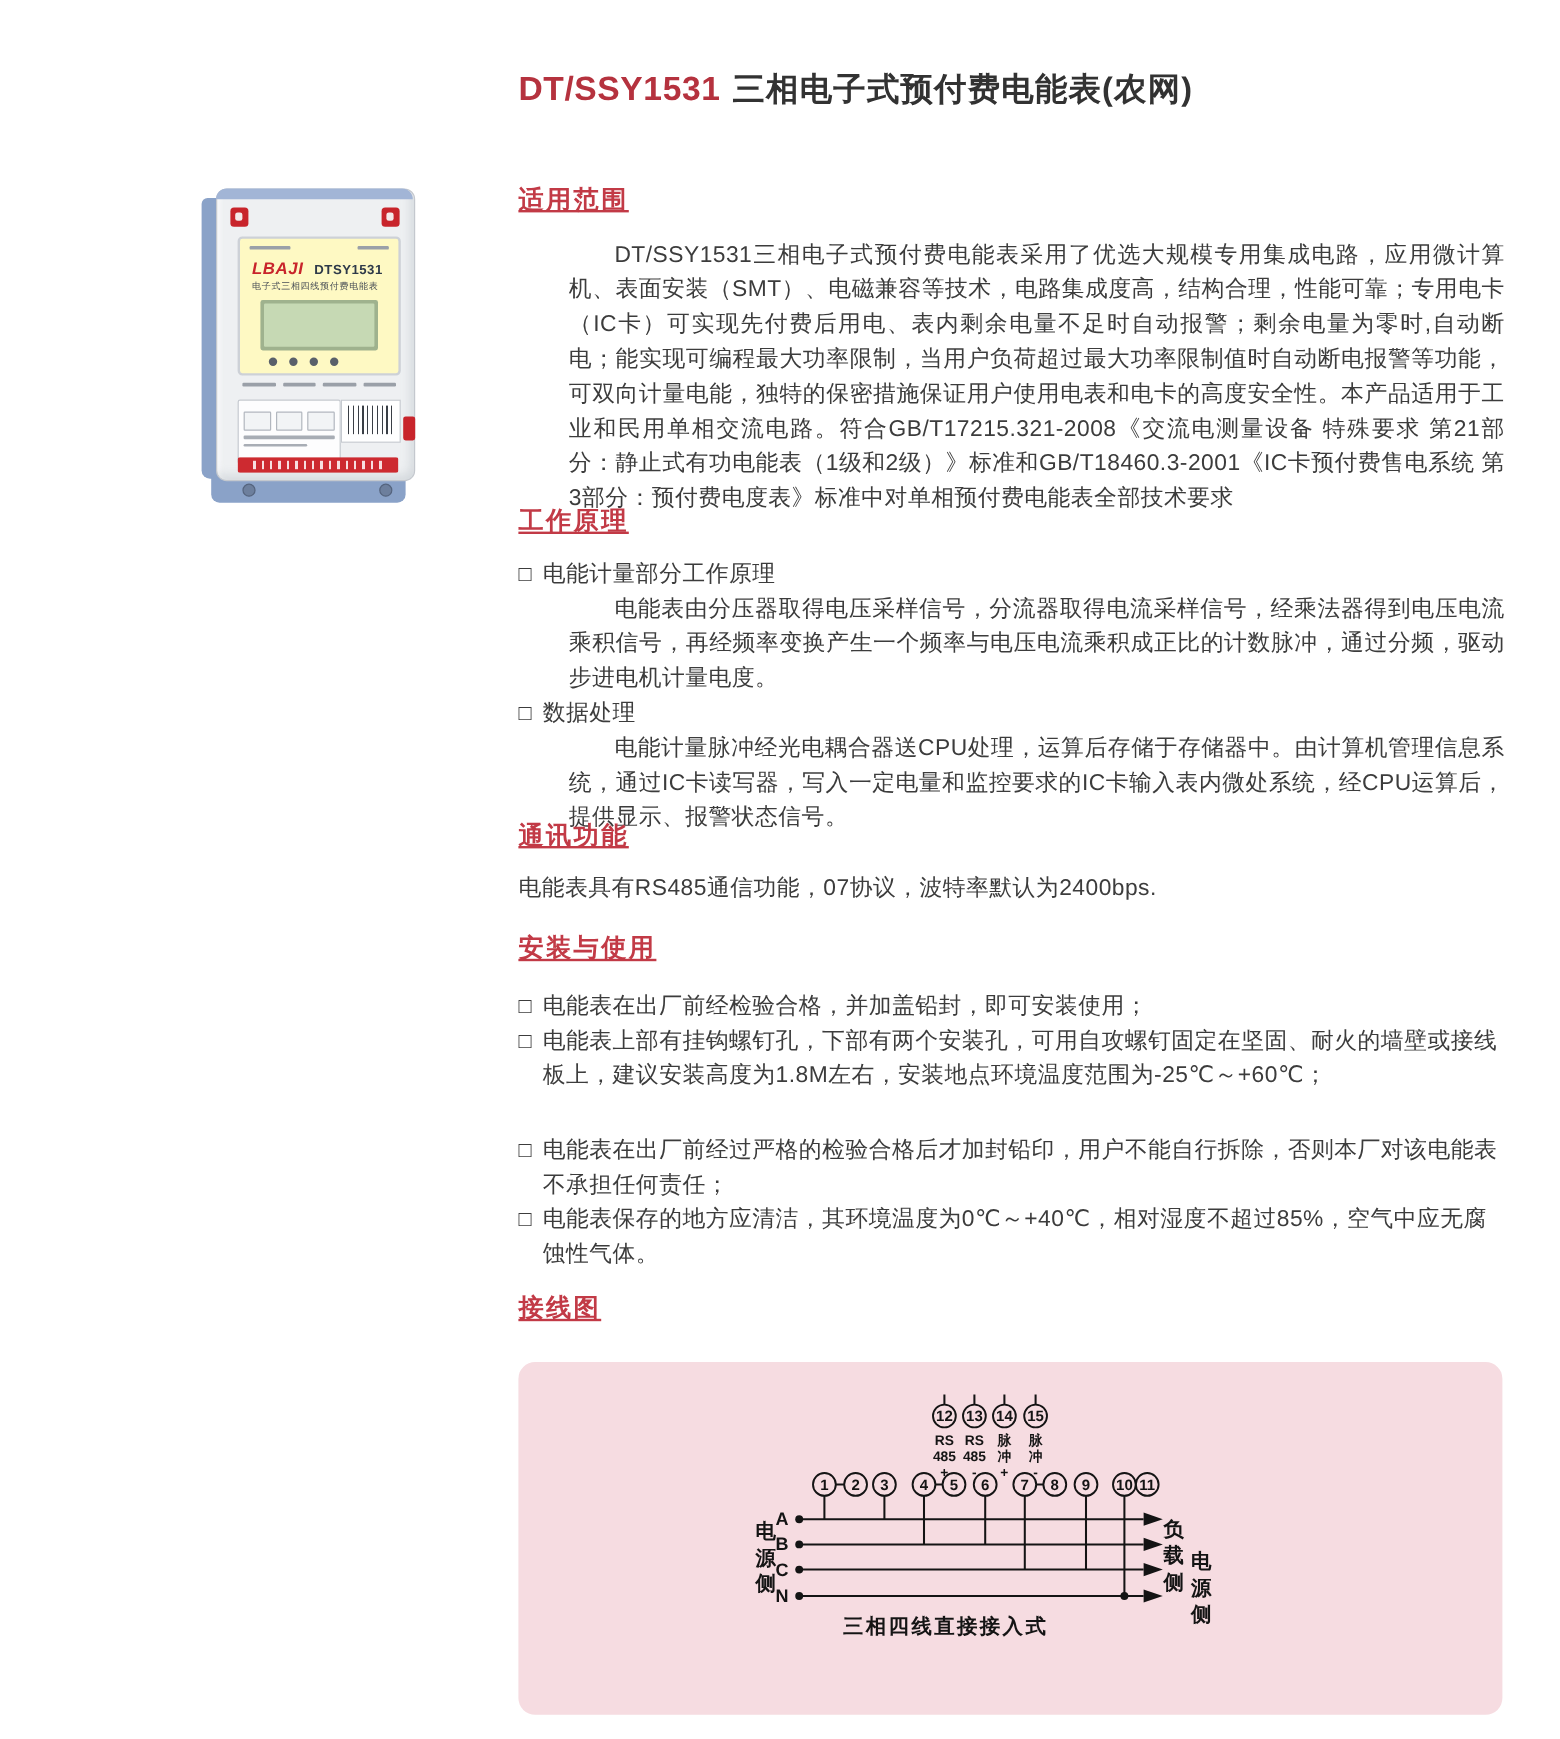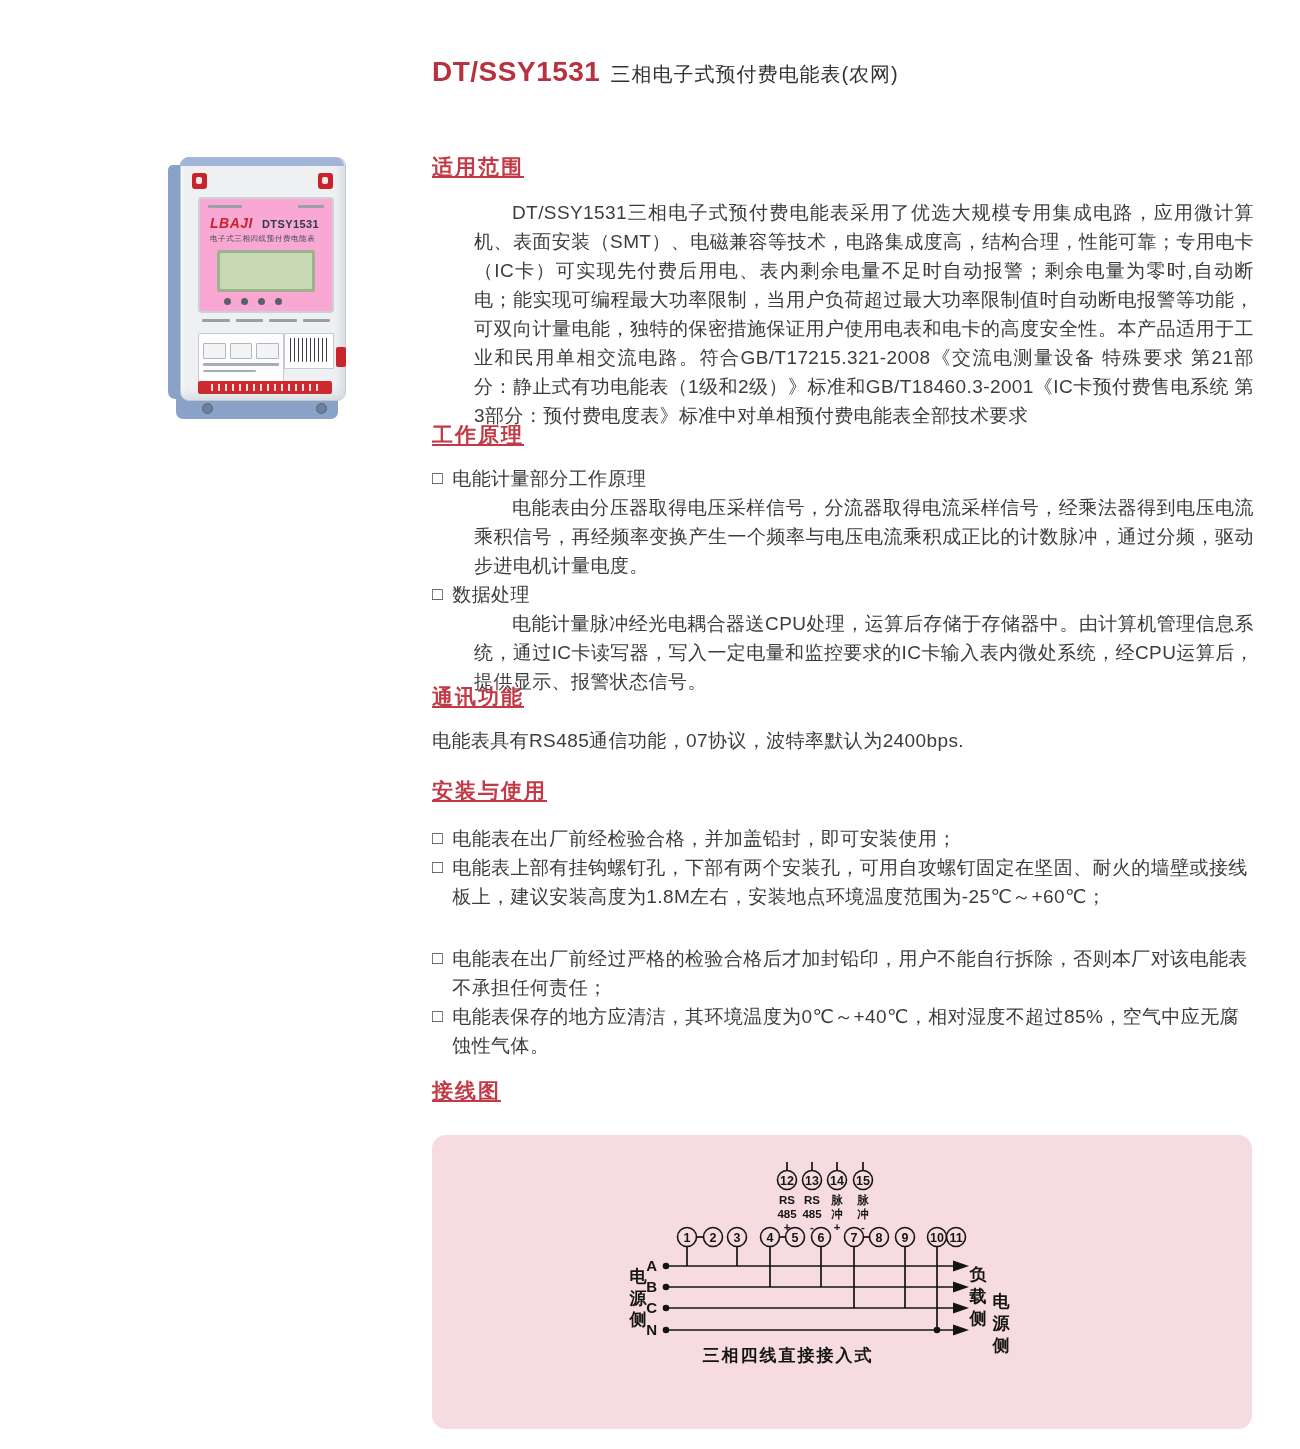--- a/index.html
+++ b/index.html
@@ -6,42 +6,42 @@
   body{
     width:1300px;height:1449px;position:relative;background:#ffffff;
     font-family:"Liberation Sans","DejaVu Sans",sans-serif;
     color:#3c3c3c;-webkit-font-smoothing:antialiased;
   }
   .page{position:absolute;inset:0;overflow:hidden;}
 
   
   .title-row{position:absolute;left:432px;top:56px;white-space:nowrap;}
   .title-model{color:#b5323e;font-size:28px;font-weight:700;letter-spacing:.5px;}
-  .title-name{color:#323232;font-size:20px;font-weight:400;margin-left:10px;letter-spacing:1px;}
+  .title-name{color:#323232;font-size:27px;font-weight:700;margin-left:10px;letter-spacing:1px;}
 
   
   .sec{position:absolute;left:432px;width:822px;}
   .sec-h{color:#c23a46;font-size:21px;font-weight:700;letter-spacing:2px;line-height:30px;text-decoration:underline;}
   .body-txt{font-size:19px;line-height:29px;color:#3c3c3c;letter-spacing:.4px;text-align:justify;}
   .indent{text-indent:2em;margin-left:42px;}
   .bullet{display:flex;gap:9px;font-size:19px;line-height:29px;color:#3c3c3c;letter-spacing:.4px;}
   .bullet .marker{flex:0 0 auto;font-size:18px;line-height:29px;}
   .mt14{margin-top:14px;} .mt16{margin-top:16px;} .mt18{margin-top:18px;}
 
   
   .meter{position:absolute;left:168px;top:157px;width:176px;height:262px;}
   .m-side{position:absolute;left:0;top:8px;width:18px;height:234px;background:#8aa2c8;border-radius:5px 0 0 7px;}
   .m-base{position:absolute;left:8px;bottom:0;width:162px;height:26px;background:#8aa2c8;border-radius:0 0 7px 7px;}
   .m-body{position:absolute;left:12px;top:0;width:164px;height:242px;background:#eef0f2;border:1px solid #c4c8ce;border-radius:9px;box-shadow:inset -3px -4px 8px rgba(140,150,165,.25), inset 2px 2px 4px #ffffff;}
   .m-topstrip{position:absolute;left:12px;top:0;width:164px;height:9px;background:#a2b5d6;border-radius:9px 9px 0 0;}
   .m-clip{position:absolute;width:15px;height:16px;background:#c8242b;border-radius:3px;}
   .m-clip .pin{position:absolute;left:4px;top:4px;width:6px;height:7px;background:#f4e9e9;border-radius:2px;}
   .m-clip-l{left:24px;top:16px;} .m-clip-r{left:150px;top:16px;}
   .m-clip-side{position:absolute;left:168px;top:190px;width:10px;height:20px;background:#c8242b;border-radius:2px;}
-  .m-panel{position:absolute;left:30px;top:40px;width:132px;height:112px;background:#f9a8d4;border:2px solid #cdd1d7;border-radius:4px;}
+  .m-panel{position:absolute;left:30px;top:40px;width:132px;height:112px;background:#fef9c3;border:2px solid #cdd1d7;border-radius:4px;}
   .m-tinybar{height:3px;background:#9aa0a8;border-radius:1px;}
   .m-tinyrow{display:flex;justify-content:space-between;margin:6px 8px 0 8px;}
   .m-brand-row{display:flex;align-items:baseline;margin:7px 8px 0 10px;}
   .m-lbaji{color:#c8242b;font-style:italic;font-weight:900;font-size:14px;letter-spacing:.5px;}
   .m-model{color:#2e3a49;font-weight:700;font-size:11px;margin-left:9px;letter-spacing:.4px;}
   .m-sub{margin:3px 6px 0 10px;font-size:7.5px;color:#474d55;letter-spacing:.6px;white-space:nowrap;}
   .m-lcd{margin:6px auto 0 auto;width:92px;height:36px;background:#9fb28e;border-radius:2px;padding:3px;}
   .m-lcd-inner{width:100%;height:100%;background:#c6d9b4;border-radius:1px;}
   .m-icons{display:flex;gap:10px;margin:6px 0 0 24px;}
   .m-dot{width:7px;height:7px;border-radius:50%;background:#59606a;}

